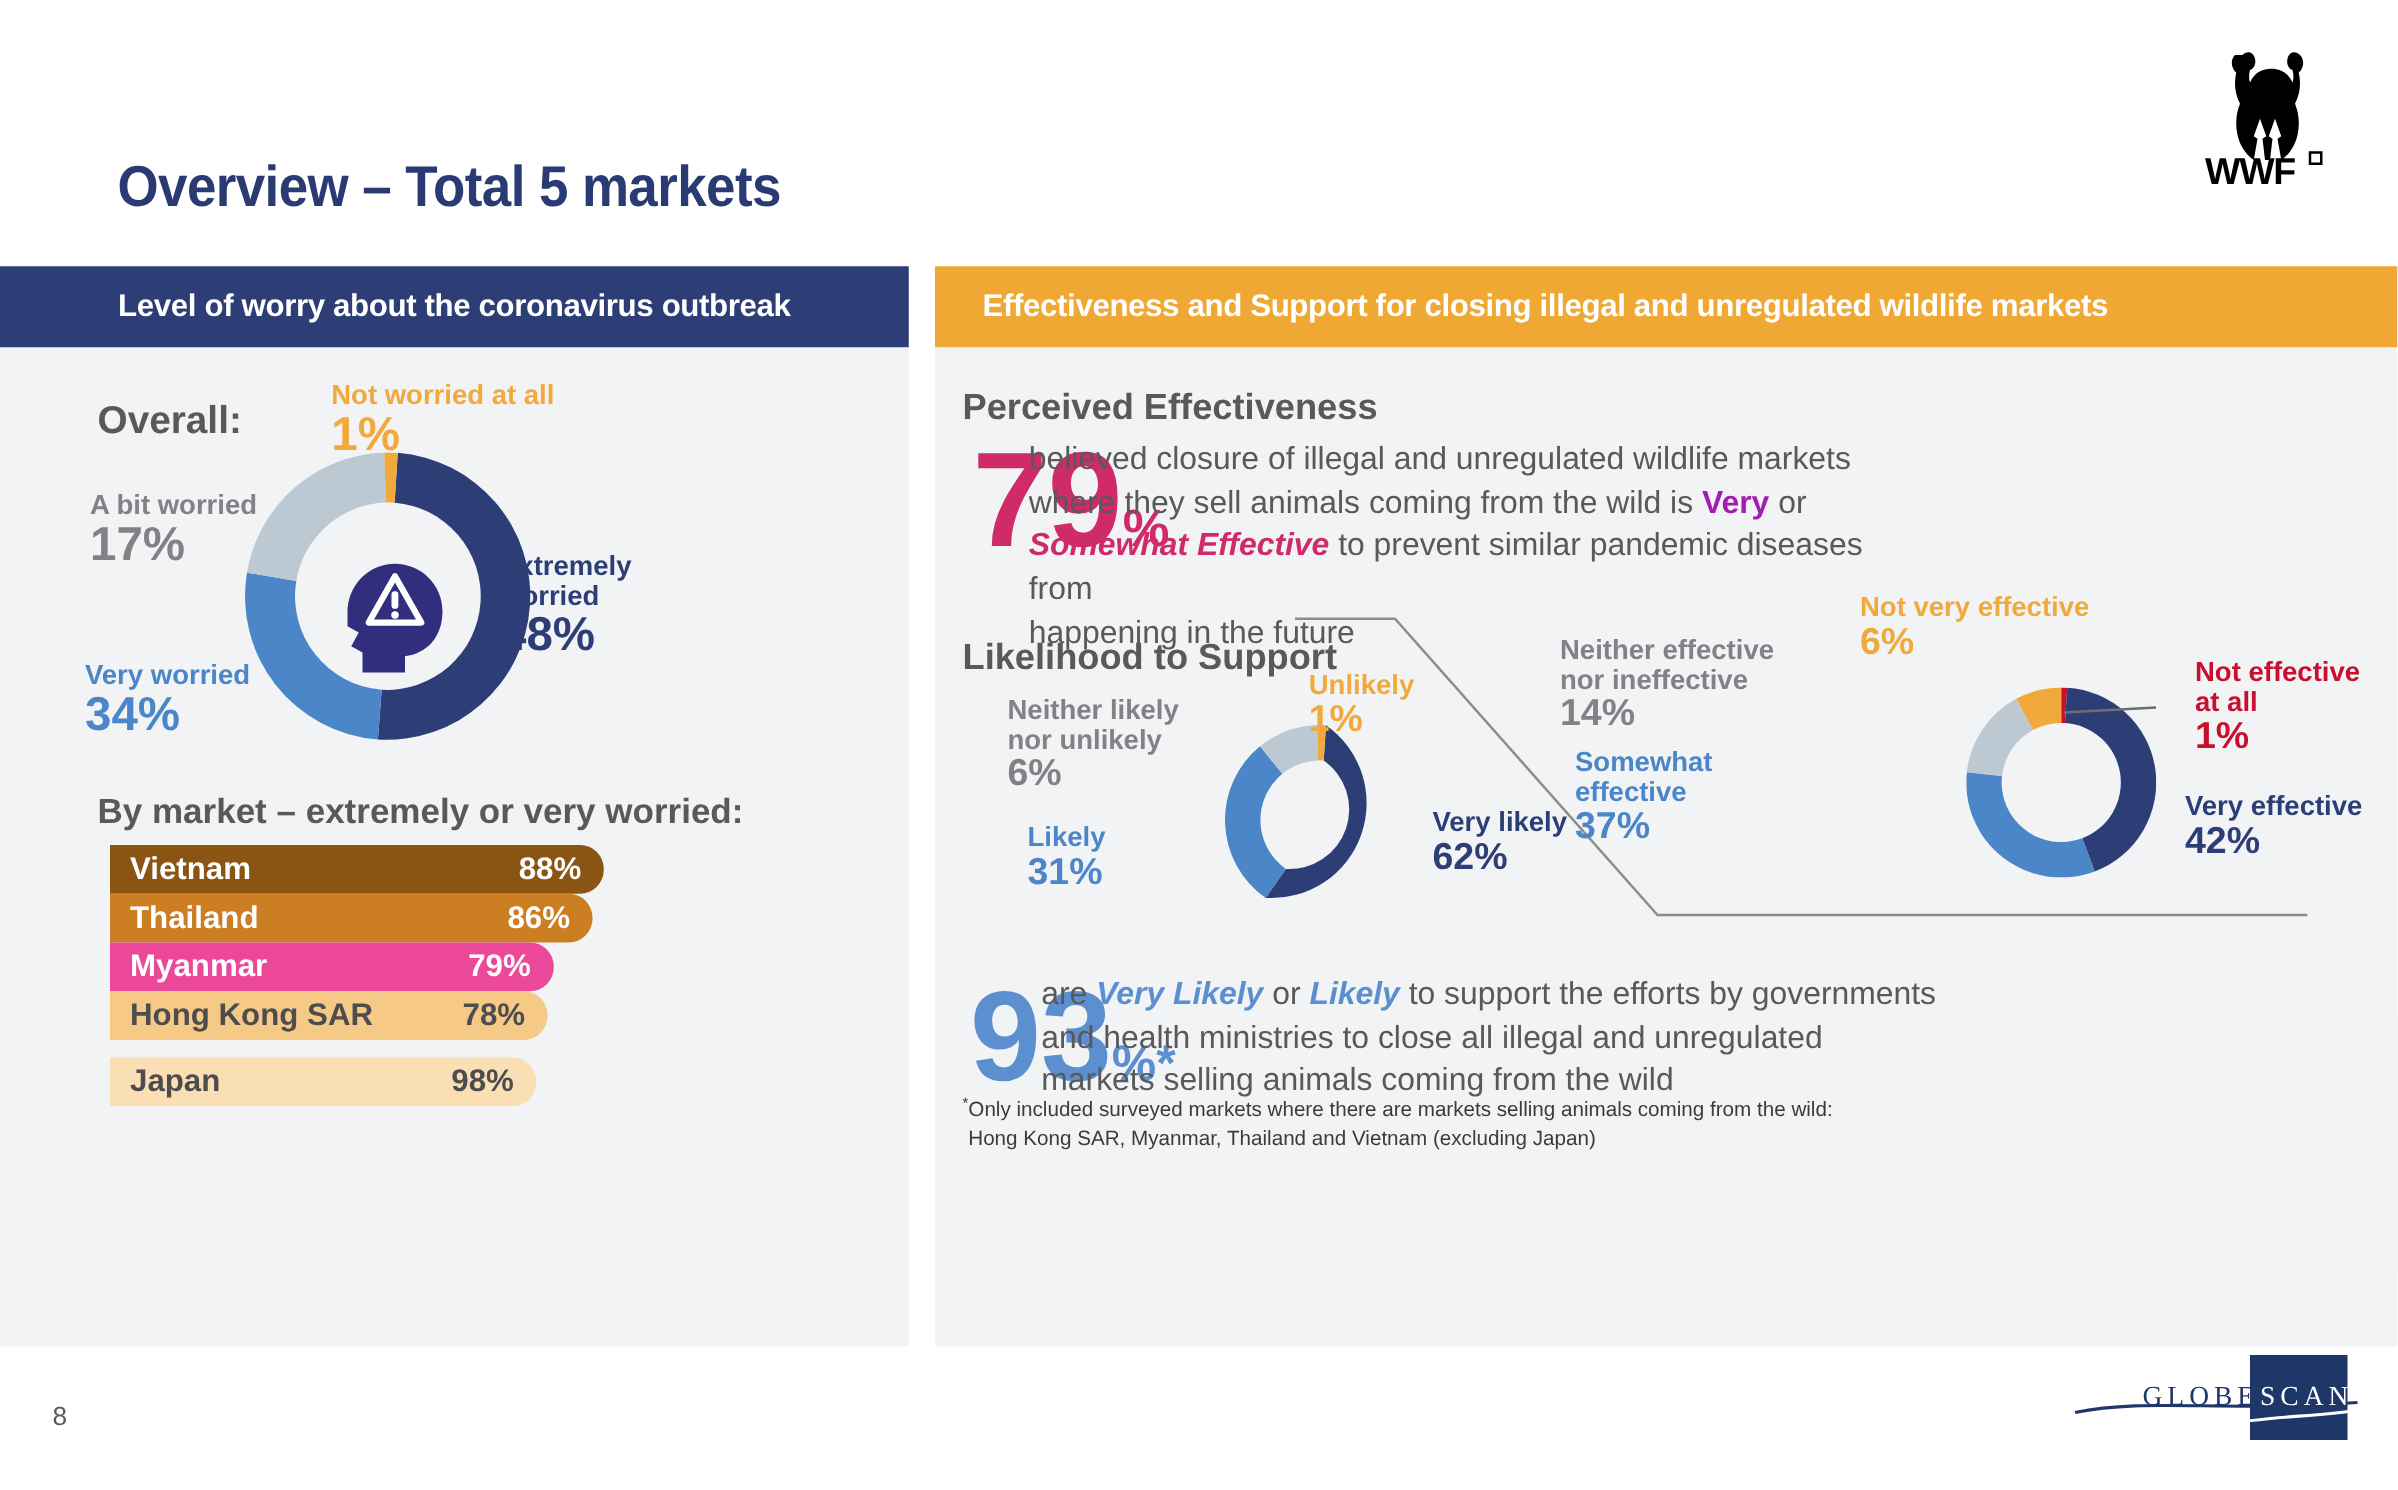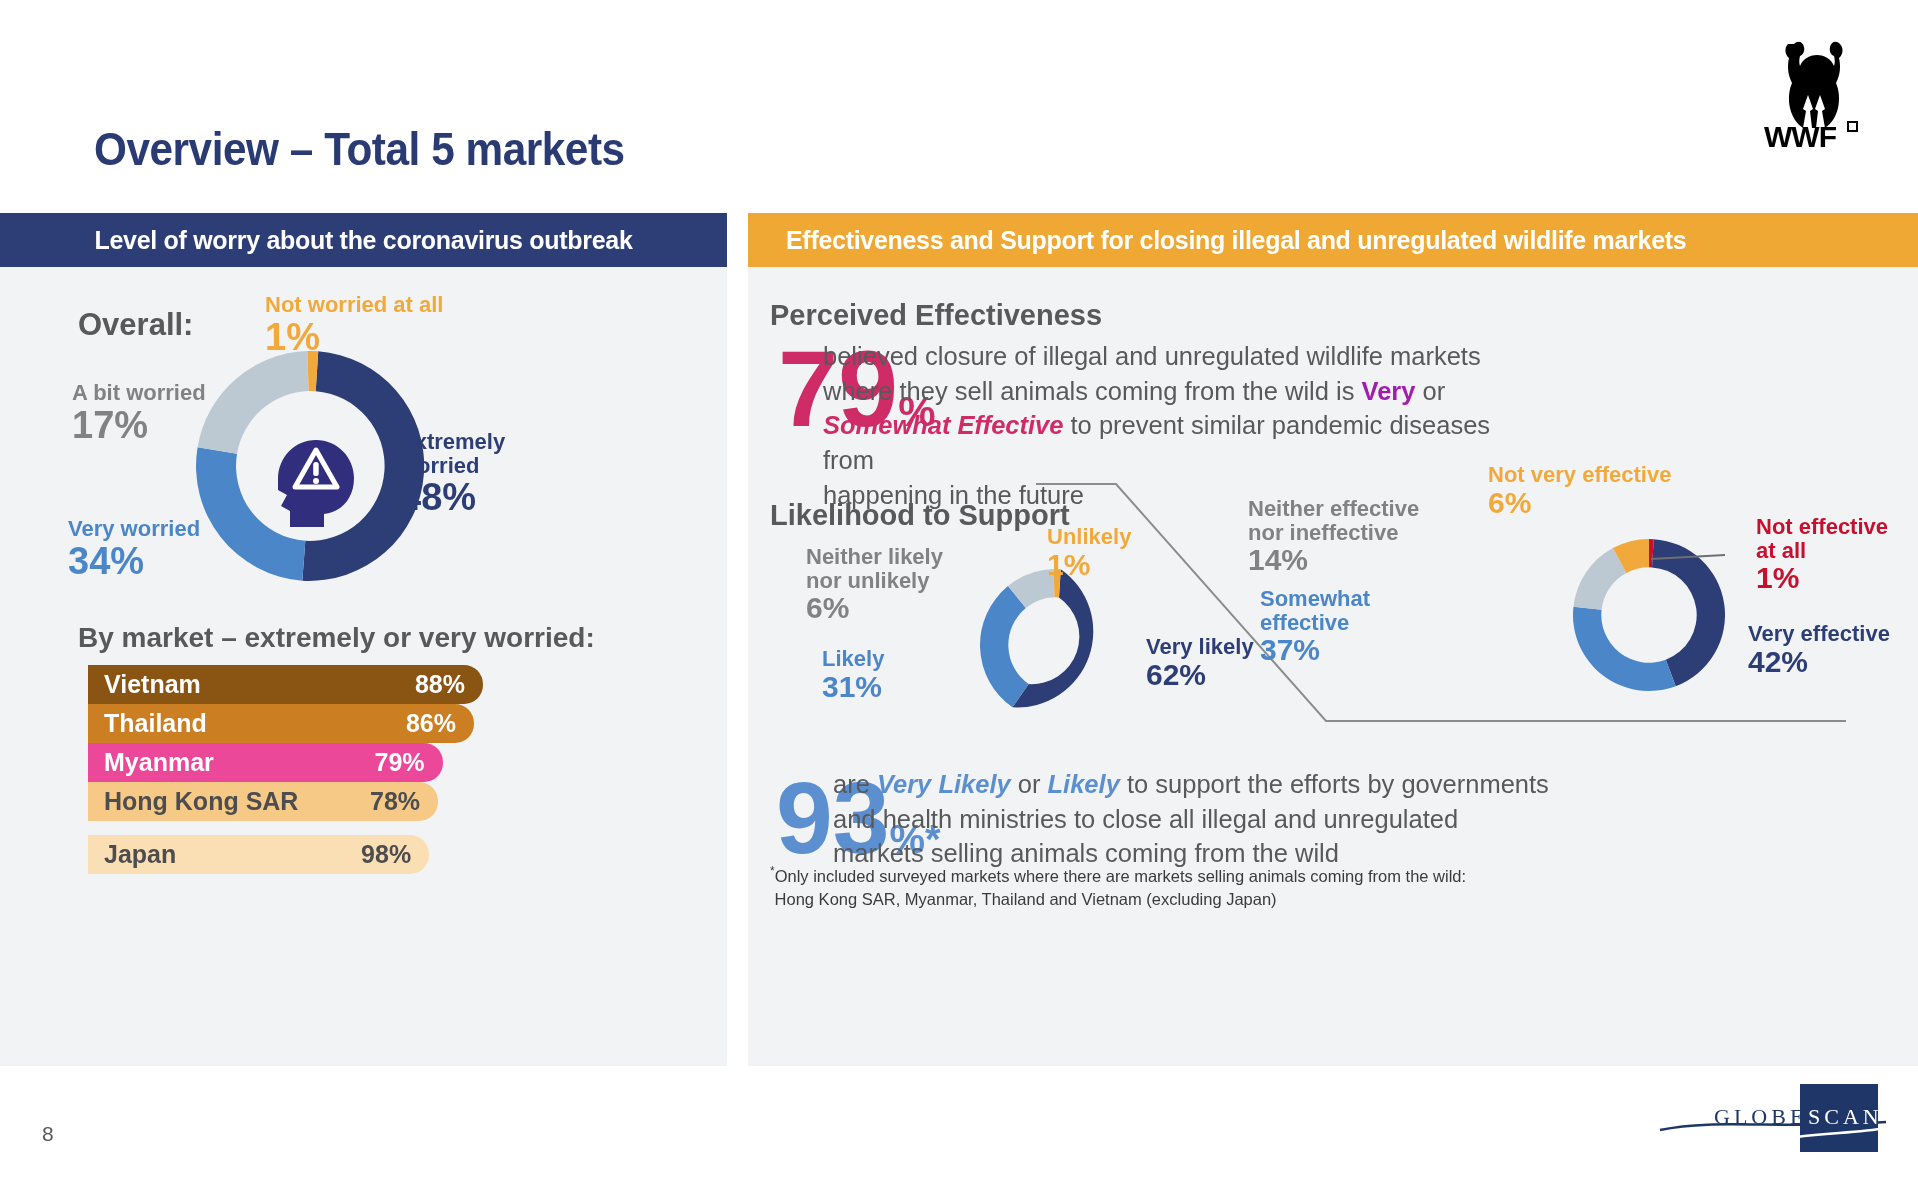--- a/index.html
+++ b/index.html
@@ -20,21 +20,21 @@
     transform:scaleX(0.92);transform-origin:left center;
   }
   #wwf-logo{position:absolute;right:50px;top:30px;width:110px;height:120px;}
 
   
   .panel{position:absolute;}
   #left-panel{left:0;top:213px;width:727px;height:849px;}
   #right-panel{left:748px;top:213px;width:1170px;height:849px;}
 
   .panel-band{
-    height:54px;display:flex;align-items:center;
+    height:65px;display:flex;align-items:center;
     color:#fff;font-size:25px;font-weight:bold;
     letter-spacing:-0.3px;
   }
   #left-band{background:#2d3e77;justify-content:center;}
   #right-band{background:#efa833;padding-left:38px;}
   .panel-body{background:#f2f3f5;width:100%;height:799px;position:relative;}
 
   
   #overall-label{position:absolute;left:78px;top:40px;font-size:31px;font-weight:bold;color:#595959;}
 

